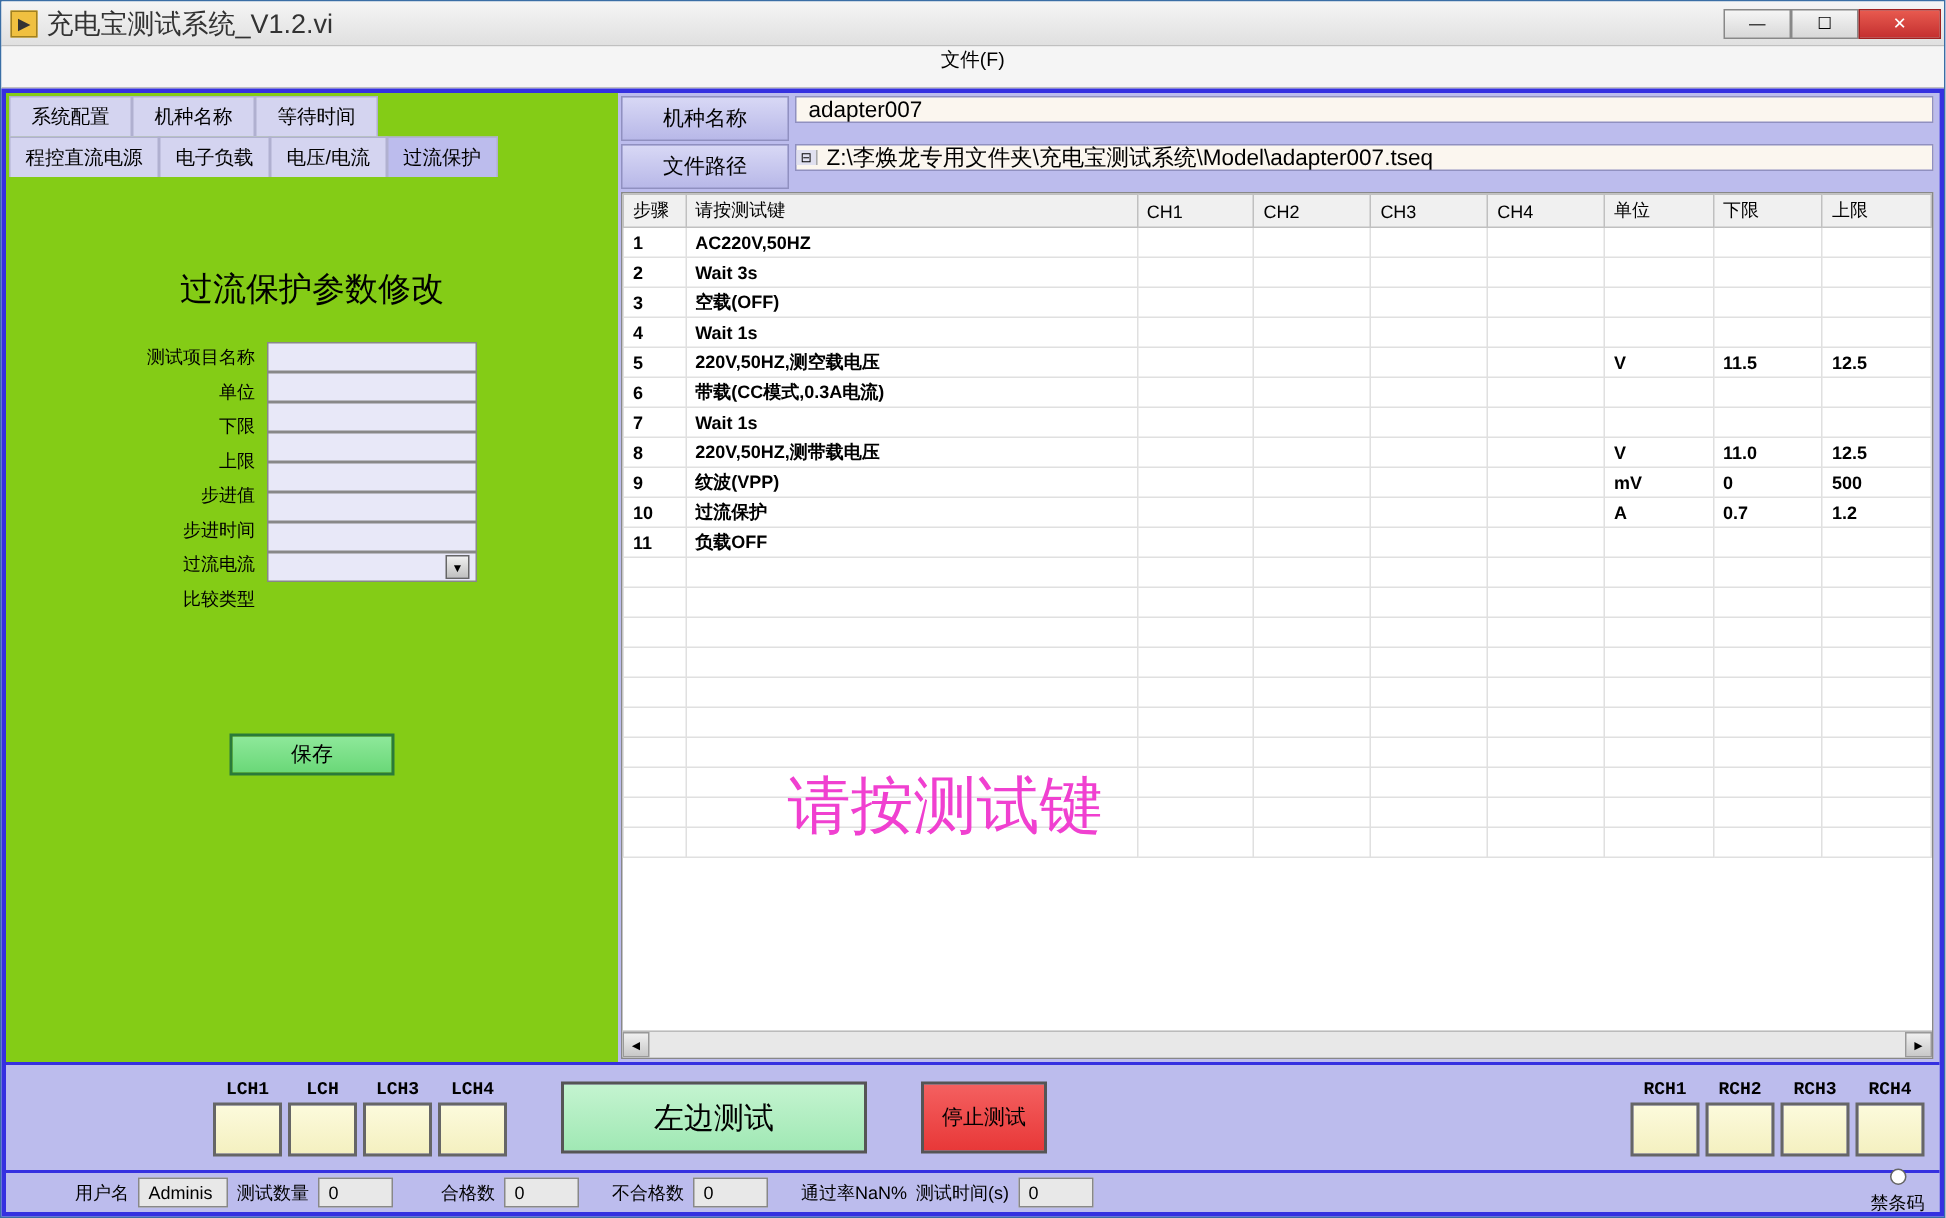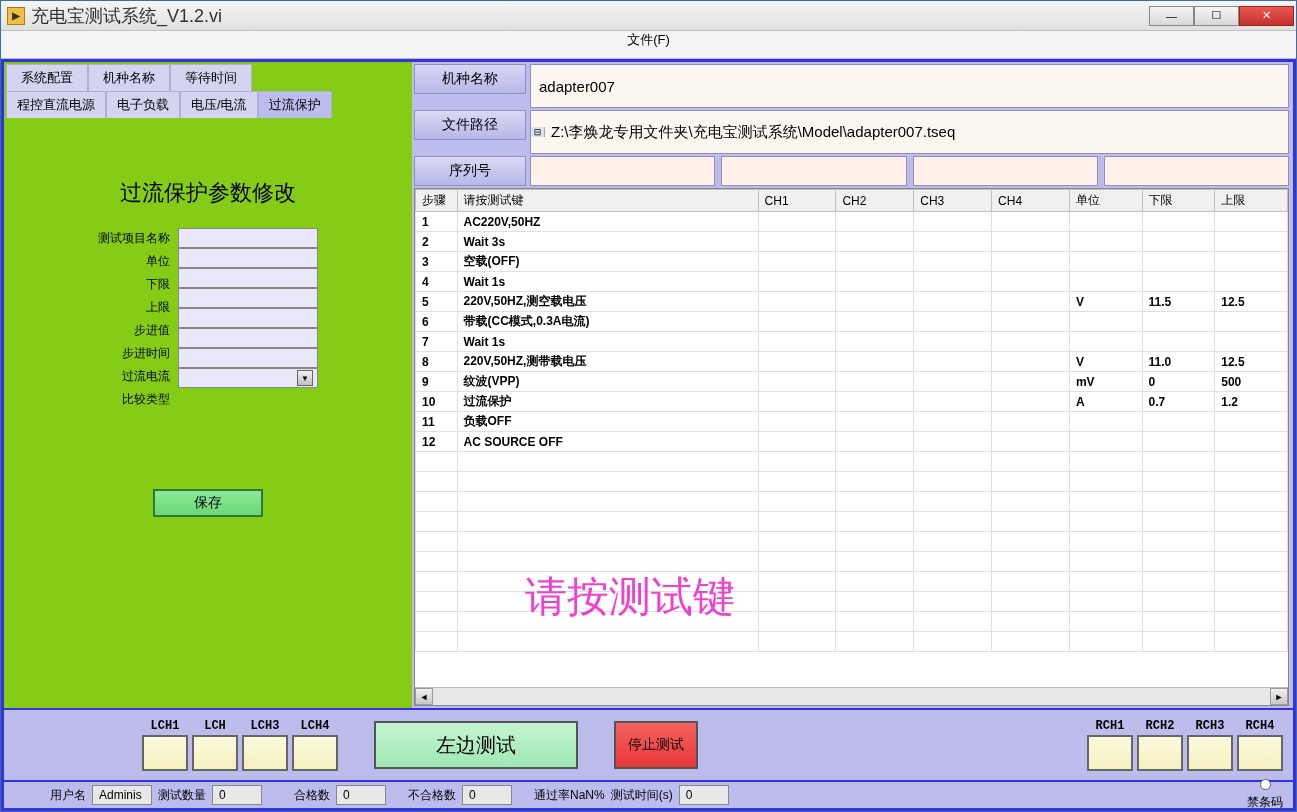--- a/index.html
+++ b/index.html
@@ -40,21 +40,21 @@
 .param-inputs input, .param-inputs .dd { width: 140px; height: 20px; border: 1px solid #888; background: #e8e8f8; padding: 0 4px; font-size: 12px; }
 .param-inputs .dd { display:flex; align-items:center; justify-content:flex-end; }
 .dd-btn { width:16px;height:16px;border:1px solid #666;background:linear-gradient(#f0f0f0,#c0c0c0);display:flex;align-items:center;justify-content:center;font-size:8px;}
 
 .save-btn { width: 110px; height: 28px; background: linear-gradient(#8ee89a,#6ad878); border: 2px solid #2a7a3a; font-size: 14px; cursor: pointer; }
 
 .rightpanel { flex: 1; background: #bcbced; display: flex; flex-direction: column; padding: 2px 4px 2px 2px; overflow:hidden; }
 
 .info-row { display: flex; align-items: stretch; margin-bottom: 2px; gap: 4px; }
 .info-label { width: 112px; background: linear-gradient(#d8d8f5,#b8b8e8); border: 1px solid #9090c0; display: flex; align-items: center; justify-content: center; font-size: 14px; height: 30px; }
-.info-input { flex: 1; height: 44px; border: 1px solid #9090c0; background: #fbf6ef; padding: 0 8px; font-size: 15px; display:flex;align-items:center; }
+.info-input { flex: 1; height: 18px; border: 1px solid #9090c0; background: #fbf6ef; padding: 0 8px; font-size: 15px; display:flex;align-items:center; }
 .path-row .info-input { display:flex; }
 .path-prefix { width:14px; background:#e0e0f0; border-right:1px solid #aaa; display:flex;align-items:center;justify-content:center;font-size:9px;}
 .serial-inputs { flex:1; display:flex; gap:6px; }
 .serial-inputs .sbox { flex:1; height:30px; border:1px solid #9090c0; background:#fff0e8; }
 
 .grid-wrap { flex: 1; background: #fff; border: 1px solid #888; overflow: hidden; position: relative; display:flex;flex-direction:column; }
 .grid { width: 100%; border-collapse: collapse; font-size: 12px; }
 .grid th { background: #f0f0f0; border: 1px solid #c0c0c0; padding: 2px 6px; font-weight: normal; text-align: left; height: 20px; }
 .grid td { border: 1px solid #e0e0e0; padding: 1px 6px; height: 20px; }
 .grid td.step { font-weight: bold; width: 36px; }
@@ -156,29 +156,20 @@
       <div class="rightpanel">
         <div class="info-row">
           <div class="info-label">机种名称</div>
           <div class="info-input">adapter007</div>
         </div>
         <div class="info-row path-row">
           <div class="info-label">文件路径</div>
           <div class="info-input" style="padding:0;">
             <div class="path-prefix">⊟</div>
             <div style="padding:0 6px;display:flex;align-items:center;">Z:\李焕龙专用文件夹\充电宝测试系统\Model\adapter007.tseq</div>
-          </div>
-        </div>
-        <div class="info-row">
-          <div class="info-label">序列号</div>
-          <div class="serial-inputs">
-            <div class="sbox"></div>
-            <div class="sbox"></div>
-            <div class="sbox"></div>
-            <div class="sbox"></div>
           </div>
         </div>
 
         <div class="grid-wrap">
           <div class="grid-body-wrap">
           <table class="grid">
             <thead>
                     <tr id="grid-head">
                       <th style="width: 40px;">步骤</th>
                       <th style="width: 290px;">请按测试键</th>
@@ -298,31 +289,20 @@
                       <td></td>
                       <td></td>
                       <td></td>
                       <td style="font-weight: bold;">A</td>
                       <td style="font-weight: bold;">0.7</td>
                       <td style="font-weight: bold;">1.2</td>
                     </tr>
                     <tr>
                       <td class="step">11</td>
                       <td class="item">负载OFF</td>
-                      <td></td>
-                      <td></td>
-                      <td></td>
-                      <td></td>
-                      <td></td>
-                      <td></td>
-                      <td></td>
-                    </tr>
-                    <tr>
-                      <td class="step">12</td>
-                      <td class="item">AC SOURCE OFF</td>
                       <td></td>
                       <td></td>
                       <td></td>
                       <td></td>
                       <td></td>
                       <td></td>
                       <td></td>
                     </tr>
                     <tr>
                       <td></td>

